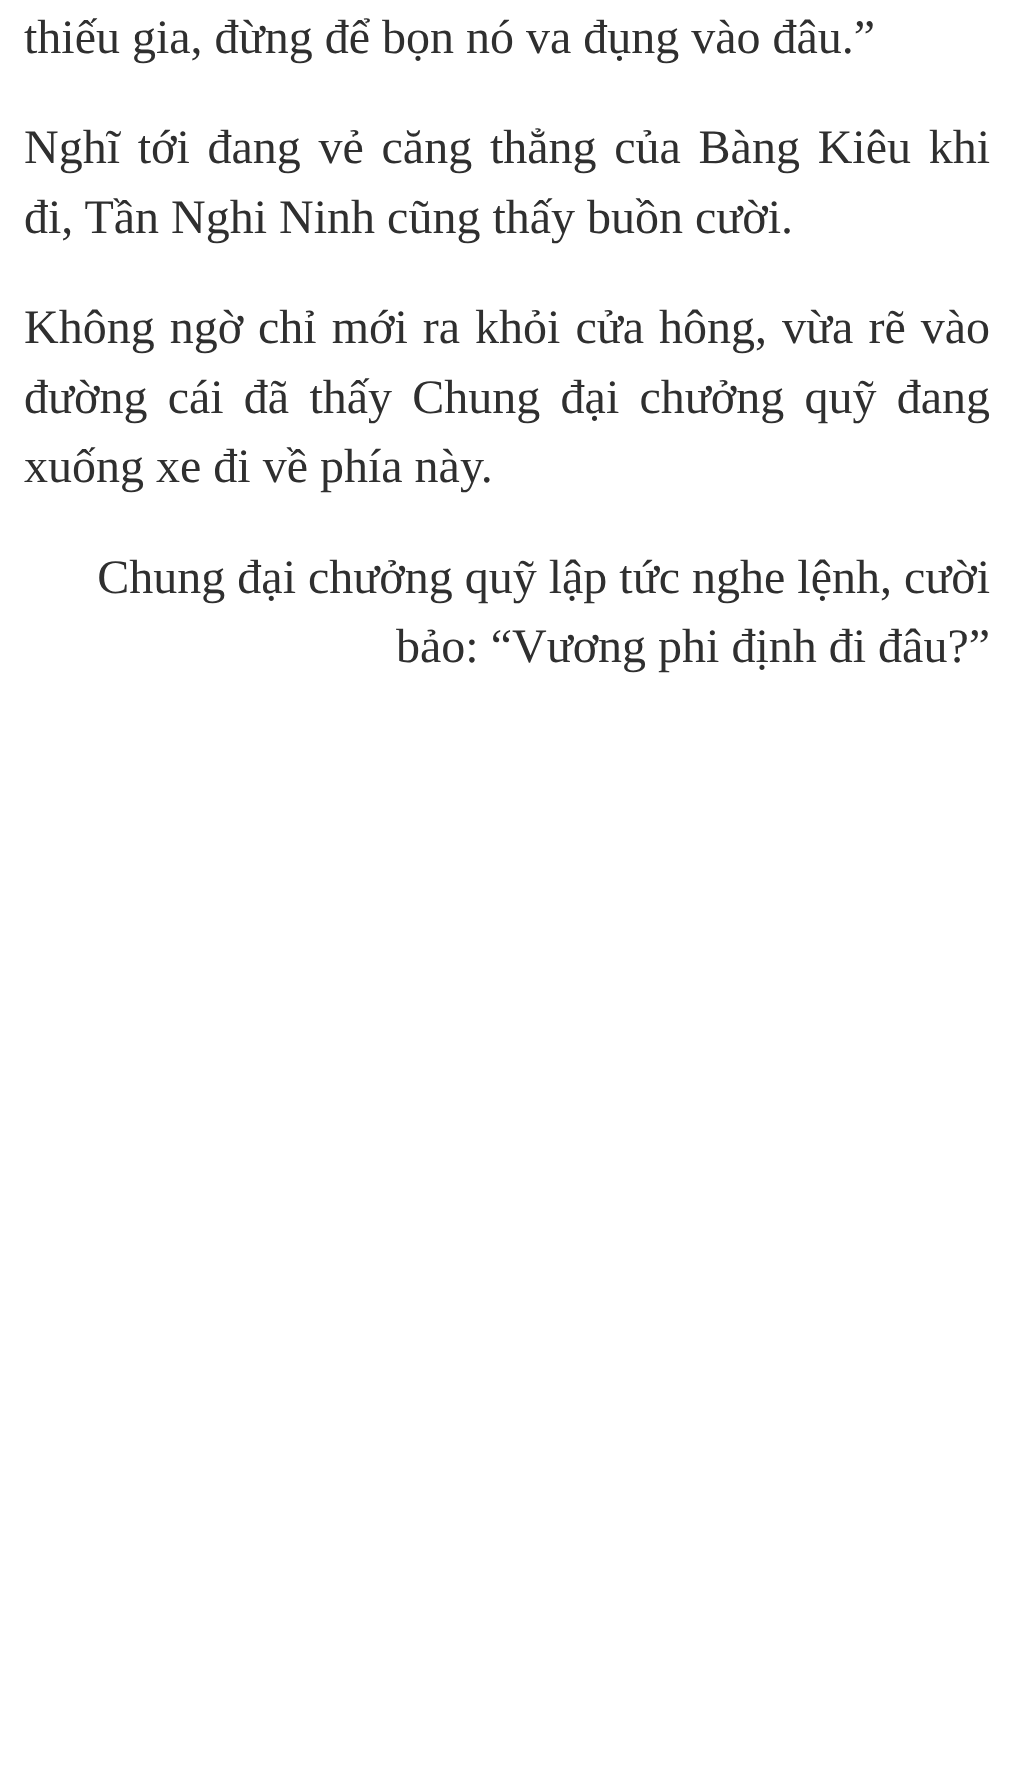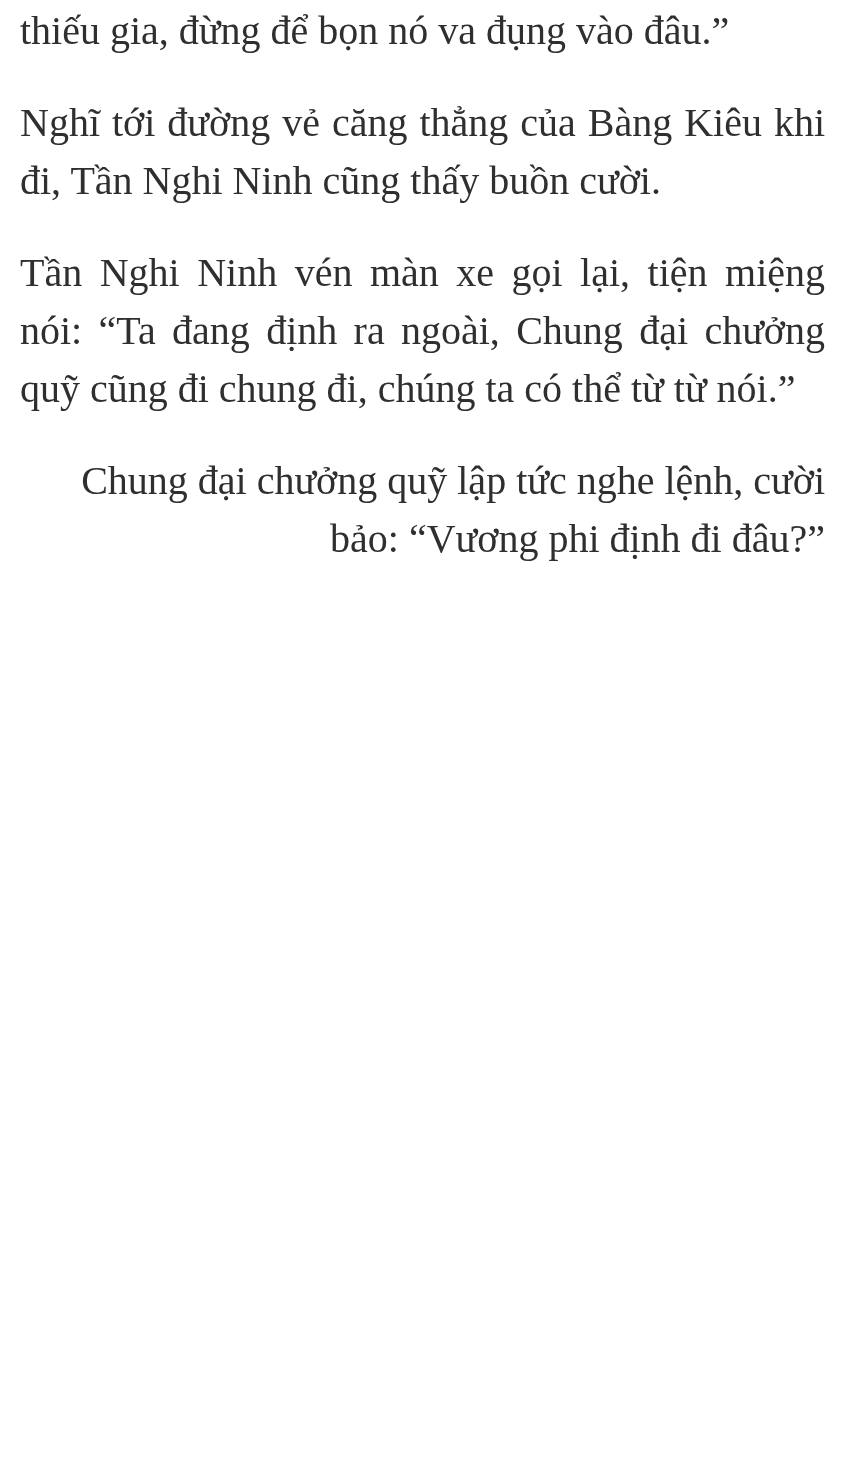--- a/index.html
+++ b/index.html
@@ -35,16 +35,16 @@
   .para:last-child {
     margin-bottom: 0;
     text-align: right;
   }
 </style>
 </head>
 <body>
 
 <div id="reader">
   <p class="para">thiếu gia, đừng để bọn nó va đụng vào đâu.”</p>
-  <p class="para">Nghĩ tới đường vẻ căng thẳng của Bàng Kiêu khi đi, Tần Nghi Ninh cũng thấy buồn cười.</p>
-  <p class="para">Tần Nghi Ninh vén màn xe gọi lại, tiện miệng nói: “Ta đang định ra ngoài, Chung đại chưởng quỹ cũng đi chung đi, chúng ta có thể từ từ nói.”</p>
+  <p class="para">Nghĩ tới đang vẻ căng thẳng của Bàng Kiêu khi đi, Tần Nghi Ninh cũng thấy buồn cười.</p>
+  <p class="para">Không ngờ chỉ mới ra khỏi cửa hông, vừa rẽ vào đường cái đã thấy Chung đại chưởng quỹ đang xuống xe đi về phía này.</p>
   <p class="para last-partial">Chung đại chưởng quỹ lập tức nghe lệnh, cười bảo: “Vương phi định đi đâu?”</p>
 </div>
 
 </body></html>

